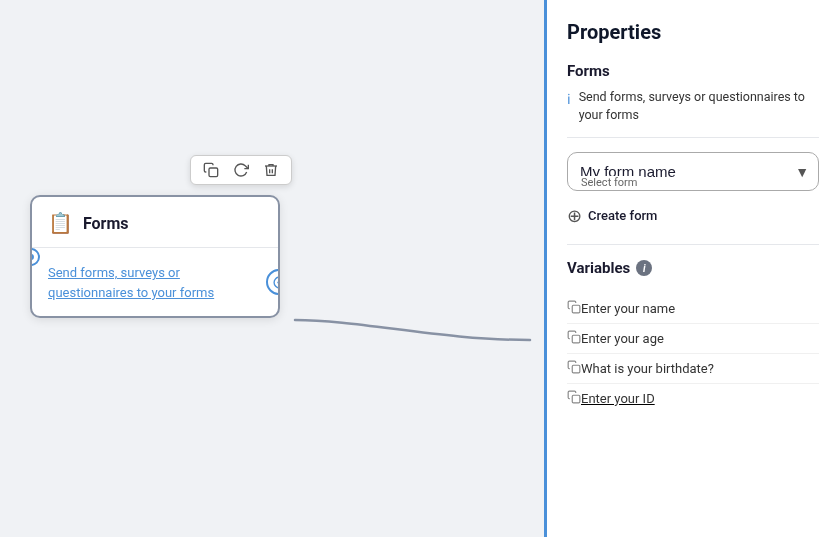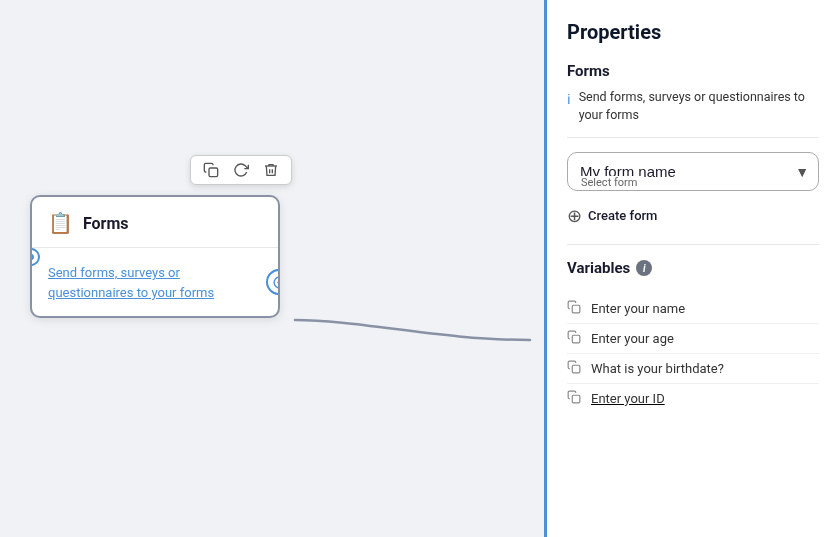--- a/index.html
+++ b/index.html
@@ -265,21 +265,20 @@
       align-items: center;
       justify-content: center;
       font-style: italic;
       font-weight: 700;
       cursor: pointer;
     }
 
     .variable-item {
       display: flex;
       align-items: center;
-      gap: 10px;
       padding: 6px 0;
       border-bottom: 1px solid #f0f0f0;
     }
     .variable-item:last-child { border-bottom: none; text-decoration: underline; }
     .copy-icon {
       color: #888;
       font-size: 14px;
       cursor: pointer;
       flex-shrink: 0;
     }

